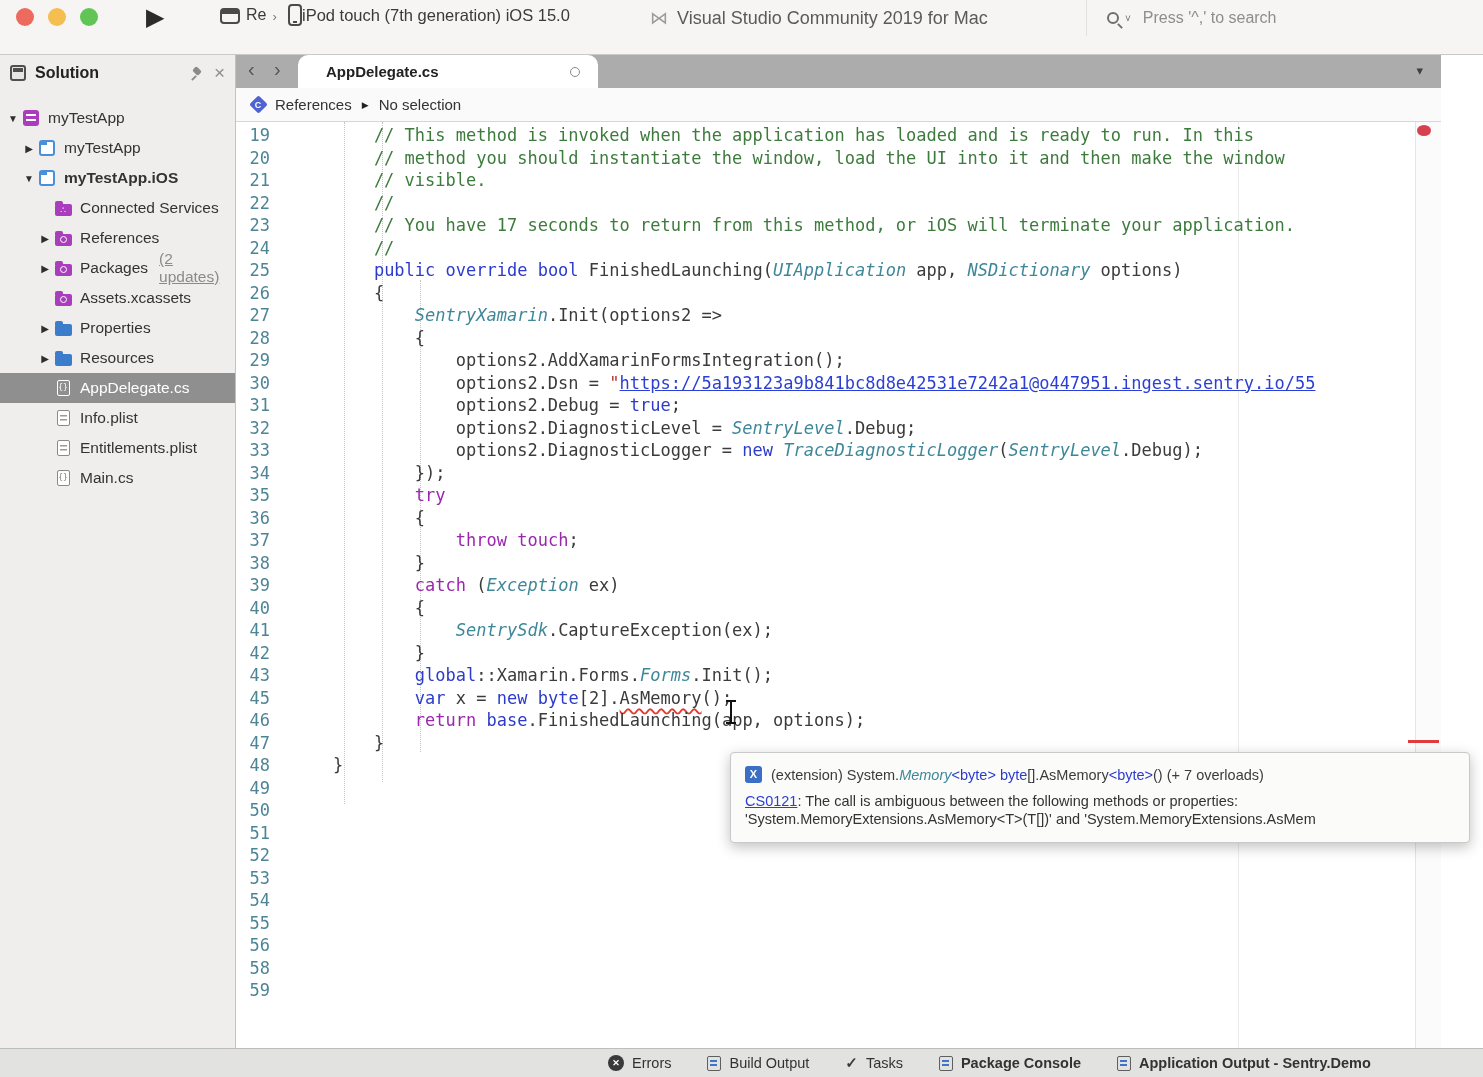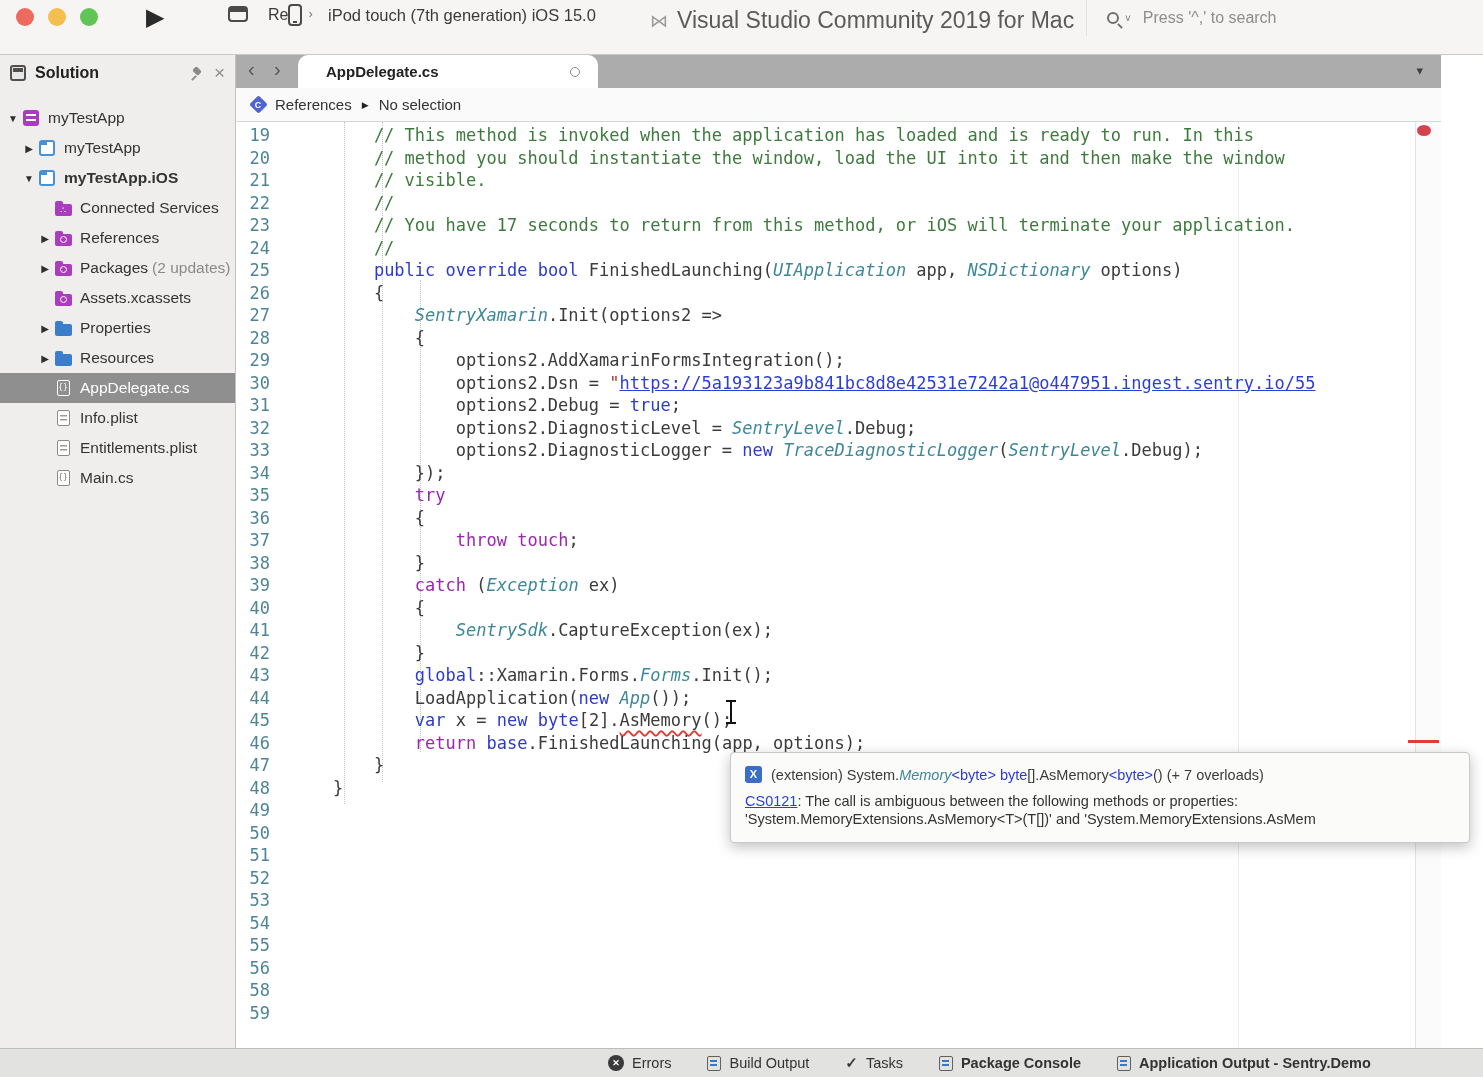--- a/index.html
+++ b/index.html
@@ -6,32 +6,32 @@
   html,body { width:1483px; height:1077px; overflow:hidden; background:#fff;
     font-family:"Liberation Sans", sans-serif; -webkit-font-smoothing:antialiased; }
 
   
   .titlebar { position:relative; height:55px; background:#f6f5f3; border-bottom:1px solid #c9c9c9; }
   .tl { position:absolute; top:8px; width:18px; height:18px; border-radius:50%; }
   .tl.red   { left:16px; background:var(--tl-red); }
   .tl.yellow{ left:48px; background:var(--tl-yellow); }
   .tl.green { left:80px; background:var(--tl-green); }
   .run-btn { position:absolute; left:146px; top:3px; font-size:24px; color:#2b2b2b; cursor:default; }
-  .cfg-chip { position:absolute; left:228px; top:6px; display:flex; align-items:flex-start; gap:20px; }
+  .cfg-chip { position:absolute; left:220px; top:6px; display:flex; align-items:flex-end; gap:6px; }
   .win-icon { width:20px; height:16px; border:2px solid #4a4a4a; border-radius:4px; position:relative; }
   .win-icon::after { content:""; position:absolute; left:0; top:0; right:0; height:4px; background:#4a4a4a; }
   .cfg-label { font-size:16px; color:#3a3a3a; }
   .cfg-chev { font-size:13px; color:#7a7a7a; }
-  .dev-chip { position:absolute; left:288px; top:4px; display:flex; align-items:center; gap:26px; }
+  .dev-chip { position:absolute; left:288px; top:4px; display:flex; align-items:center; gap:0; }
   .phone-icon { width:14px; height:22px; border:2px solid #4a4a4a; border-radius:4px; position:relative; }
   .phone-icon::after { content:""; position:absolute; bottom:1px; left:50%; margin-left:-2px; width:4px; height:2px; background:#4a4a4a; }
   .dev-label { font-size:16.5px; color:#3a3a3a; }
   .app-title { position:absolute; left:650px; top:7px; display:flex; align-items:center; gap:9px; }
   .vs-icon { font-size:18px; color:#9a9a9a; }
-  .app-title-text { font-size:23px; color:#5a5a5a; }
+  .app-title-text { font-size:18px; color:#5a5a5a; }
   .searchbox { position:absolute; left:1086px; top:0; height:36px; width:397px; display:flex; align-items:center;
     border-left:1px solid #e3e2e0; padding-left:20px; gap:6px; }
   .mag-icon { width:12px; height:12px; border:2px solid #6f6f6f; border-radius:50%; position:relative; }
   .mag-icon::after { content:""; position:absolute; width:2px; height:6px; background:#6f6f6f; left:10px; top:9px; transform:rotate(-45deg); }
   .mag-chev { font-size:10px; color:#6f6f6f; margin-right:6px; }
   .search-placeholder { font-size:16px; color:#8d8d8d; }
 
   
   .main { display:flex; height:993px; }
 
@@ -45,21 +45,21 @@
   .pin-icon::before { content:""; position:absolute; left:3px; top:3px; width:8px; height:6px; background:#8a8a8a; border-radius:2px; transform:rotate(45deg); }
   .pin-icon::after { content:""; position:absolute; left:3px; top:10px; width:2px; height:6px; background:#8a8a8a; transform:rotate(45deg); }
   .close-x { font-size:19px; color:#8f8f8f; line-height:14px; }
   .tree { padding-top:12px; }
   .trow { height:30px; display:flex; align-items:center; font-size:15.5px; color:#333; }
   .trow.sel { background:#8f8f8f; color:#fff; }
   .trow .arrow { width:14px; font-size:10px; color:#2e2e2e; text-align:center; flex:none; }
   .trow.sel .arrow { color:#fff; }
   .trow .lbl { margin-left:8px; white-space:nowrap; }
   .trow .lbl b { font-weight:bold; }
-  .trow .sfx { color:#8a8a8a; margin-left:4px; }
+  .trow .sfx { color:#8a8a8a; margin-left:11px;text-decoration:underline; }
   .ticn { flex:none; width:18px; height:18px; margin-left:2px; position:relative; display:flex; align-items:center; justify-content:center; }
   .i-sol { width:16px; height:16px; background:var(--purple); border-radius:3px; position:relative; }
   .i-sol::after { content:""; position:absolute; left:3px; top:4px; width:10px; height:2px; background:#fff; box-shadow:0 5px 0 #fff; }
   .i-proj { width:16px; height:16px; background:#fff; border:2px solid #4a90d9; border-radius:3px; position:relative; }
   .i-proj::after { content:""; position:absolute; left:0px; top:0px; width:6px; height:3px; background:#4a90d9; }
   .i-fold { width:17px; height:12px; border-radius:2px; position:relative; margin-top:3px; }
   .i-fold::before { content:""; position:absolute; top:-3px; left:0; width:8px; height:4px; background:inherit; border-radius:2px 2px 0 0; }
   .i-fold.purple { background:var(--purple); }
   .i-fold.blue { background:var(--bluefold); }
   .i-fold .dot { position:absolute; left:5px; top:2.5px; width:7px; height:7px; border:1.5px solid #fff; border-radius:50%; }
@@ -316,21 +316,20 @@
           <div class="cl"><span class="ln">34</span><span class="lt"><span class="tok-p">            });</span></span></div>
           <div class="cl"><span class="ln">35</span><span class="lt"><span class="tok-p">            </span><span class="tok-c">try</span></span></div>
           <div class="cl"><span class="ln">36</span><span class="lt"><span class="tok-p">            {</span></span></div>
           <div class="cl"><span class="ln">37</span><span class="lt"><span class="tok-p">                </span><span class="tok-c">throw</span><span class="tok-p"> </span><span class="tok-c">touch</span><span class="tok-p">;</span></span></div>
           <div class="cl"><span class="ln">38</span><span class="lt"><span class="tok-p">            }</span></span></div>
           <div class="cl"><span class="ln">39</span><span class="lt"><span class="tok-p">            </span><span class="tok-c">catch</span><span class="tok-p"> (</span><span class="tok-t">Exception</span><span class="tok-p"> ex)</span></span></div>
           <div class="cl"><span class="ln">40</span><span class="lt"><span class="tok-p">            {</span></span></div>
           <div class="cl"><span class="ln">41</span><span class="lt"><span class="tok-p">                </span><span class="tok-t">SentrySdk</span><span class="tok-p">.CaptureException(ex);</span></span></div>
           <div class="cl"><span class="ln">42</span><span class="lt"><span class="tok-p">            }</span></span></div>
           <div class="cl"><span class="ln">43</span><span class="lt"><span class="tok-p">            </span><span class="tok-k">global</span><span class="tok-p">::Xamarin.Forms.</span><span class="tok-t">Forms</span><span class="tok-p">.Init();</span></span></div>
-          <div class="cl"><span class="ln">44</span><span class="lt"><span class="tok-p">            LoadApplication(</span><span class="tok-k">new</span><span class="tok-p"> </span><span class="tok-t">App</span><span class="tok-p">());</span></span></div>
           <div class="cl"><span class="ln">45</span><span class="lt"><span class="tok-p">            </span><span class="tok-k">var</span><span class="tok-p"> x = </span><span class="tok-k">new</span><span class="tok-p"> </span><span class="tok-k">byte</span><span class="tok-p">[2].</span><span class="tok-e">AsMemory</span><span class="tok-p">();</span></span></div>
           <div class="cl"><span class="ln">46</span><span class="lt"><span class="tok-p">            </span><span class="tok-c">return</span><span class="tok-p"> </span><span class="tok-k">base</span><span class="tok-p">.FinishedLaunching(app, options);</span></span></div>
           <div class="cl"><span class="ln">47</span><span class="lt"><span class="tok-p">        }</span></span></div>
           <div class="cl"><span class="ln">48</span><span class="lt"><span class="tok-p">    }</span></span></div>
           <div class="cl"><span class="ln">49</span><span class="lt"></span></div>
           <div class="cl"><span class="ln">50</span><span class="lt"></span></div>
           <div class="cl"><span class="ln">51</span><span class="lt"></span></div>
           <div class="cl"><span class="ln">52</span><span class="lt"></span></div>
           <div class="cl"><span class="ln">53</span><span class="lt"></span></div>
           <div class="cl"><span class="ln">54</span><span class="lt"></span></div>

